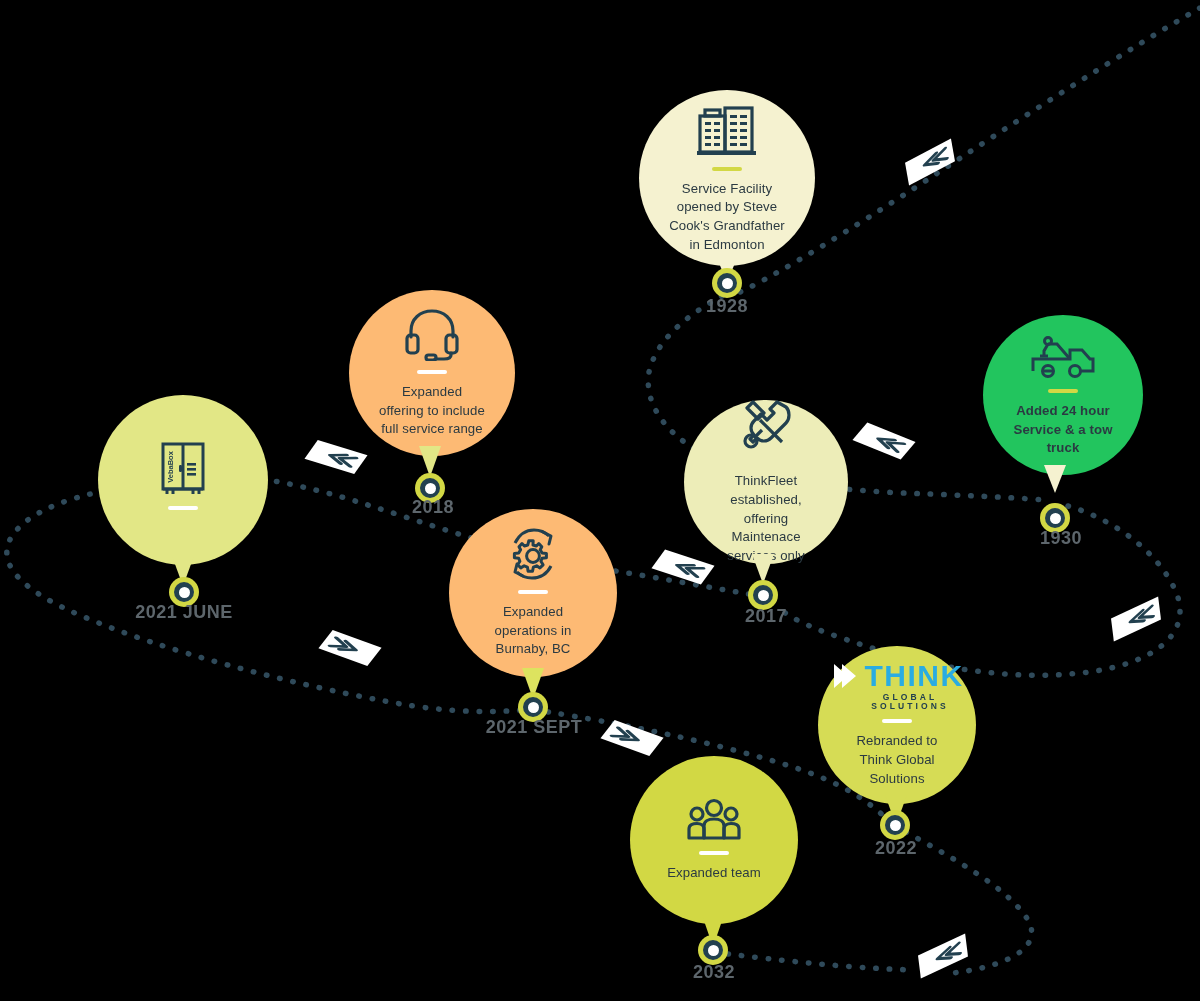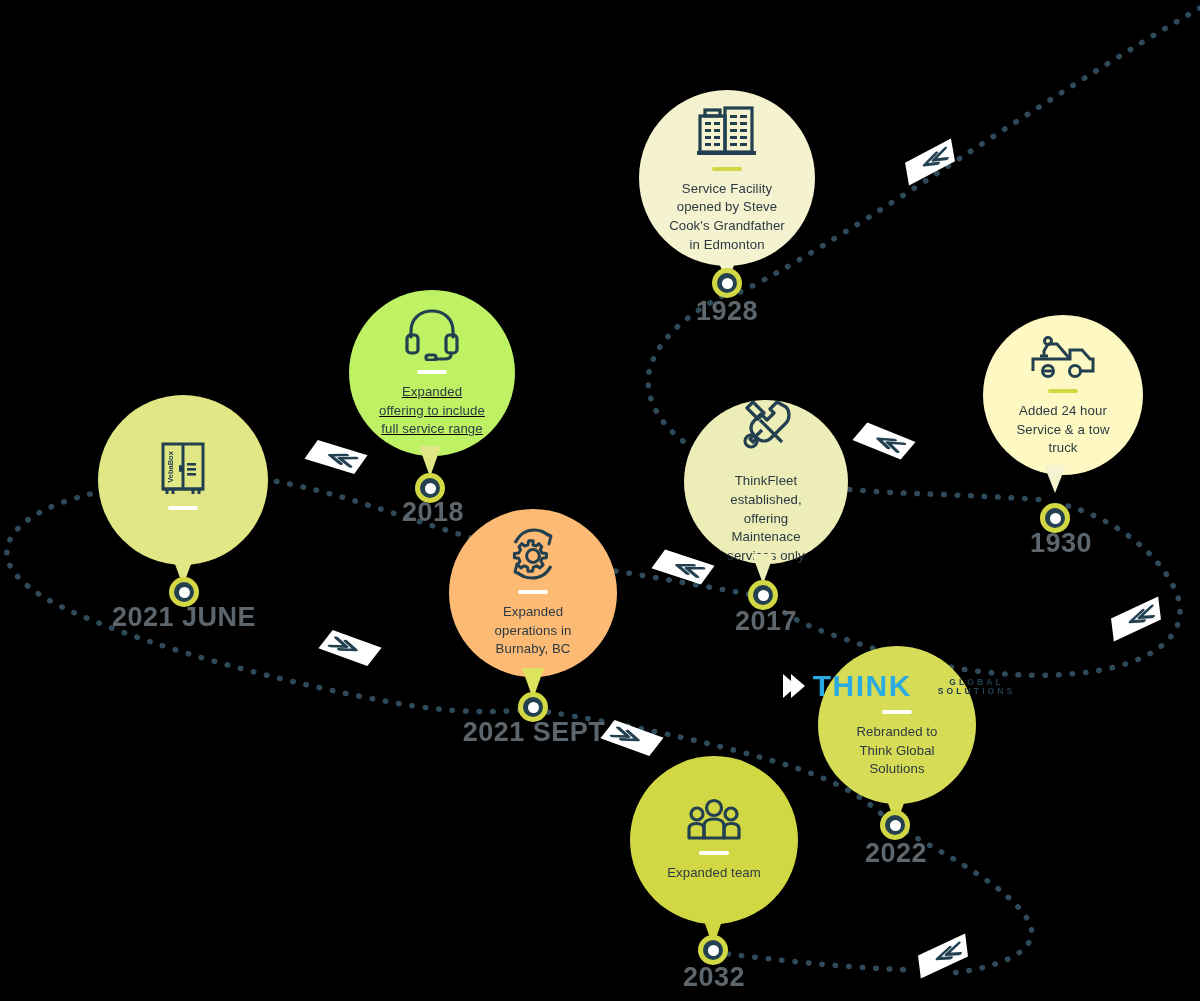--- a/index.html
+++ b/index.html
@@ -88,29 +88,29 @@
     height: 11px;
     background: #ffffff;
     left: -5.5px;
     top: -5.5px;
   }
   .year-label {
     position: absolute;
     color: #5d666c;
     font-family: "Liberation Sans Narrow", "Liberation Sans", sans-serif;
     font-weight: bold;
-    font-size: 27px;
+    font-size: 18px;
     letter-spacing: 0.5px;
     white-space: nowrap;
     transform: translateX(-50%);
     text-align: center;
   }
   .think-logo {
     display: flex;
-    flex-direction: row;
+    flex-direction: column;
     align-items: center;
     line-height: 1;
   }
   .think-row {
     display: flex;
     align-items: center;
   }
   .think-word {
     color: #2aace2;
     font-weight: bold;
@@ -182,21 +182,21 @@
       <span class="bubble-text">Service Facility opened by Steve Cook's Grandfather in Edmonton</span>
     </div>
     <div class="bubble-tail" style="left:-11px;top:78px;border-top:26px solid #f5f2d0;"></div>
     <div class="marker-dot marker-outer" style="top:90px;"></div>
     <div class="marker-dot marker-mid" style="top:95px;"></div>
     <div class="marker-dot marker-inner" style="top:99.5px;"></div>
     <div class="year-label" style="left:0px;top:118px;">1928</div>
   </div>
 
   <div class="node" style="left:1063px;top:395px;">
-    <div class="bubble" style="width:160px;height:160px;left:-80px;top:-80px;background:#fef9c3;">
+    <div class="bubble" style="width:160px;height:160px;left:-80px;top:-80px;background:#22c55e;font-weight:bold;">
       <span class="bubble-icon">
         <svg width="66" height="48" viewBox="0 0 66 48" fill="none" stroke="#22404f" stroke-width="3">
           <circle cx="18" cy="39" r="5.5"></circle>
           <circle cx="45" cy="39" r="5.5"></circle>
           <path d="M3 39 L3 27 L40 27 L40 18 L52 18 L60 27 L63 27 L63 39 L51 39"></path>
           <path d="M12 39 L24 39"></path>
           <path d="M40 27 L27 12 L18 12"></path>
           <path d="M18 12 L14 19 L14 24"></path>
           <circle cx="18" cy="9" r="3.5"></circle>
           <path d="M14 24 L10 24 M14 24 L18 24"></path>
@@ -227,21 +227,21 @@
       <span class="bubble-text">ThinkFleet established, offering Maintenace services only</span>
     </div>
     <div class="bubble-tail" style="left:-14px;top:72px;border-top:30px solid #ededb8;"></div>
     <div class="marker-dot marker-outer" style="top:98px;left:-18px;"></div>
     <div class="marker-dot marker-mid" style="top:103px;left:-13px;"></div>
     <div class="marker-dot marker-inner" style="top:107.5px;left:-8.5px;"></div>
     <div class="year-label" style="left:0px;top:124px;">2017</div>
   </div>
 
   <div class="node" style="left:432px;top:373px;">
-    <div class="bubble" style="width:166px;height:166px;left:-83px;top:-83px;background:#bef264;text-decoration:underline;">
+    <div class="bubble" style="width:166px;height:166px;left:-83px;top:-83px;background:#fdba74;">
       <span class="bubble-icon">
         <svg width="56" height="54" viewBox="0 0 56 54" fill="none" stroke="#22404f" stroke-width="3.2" stroke-linecap="round">
           <path d="M7 30 V24 C7 12 16 4 28 4 C40 4 49 12 49 24 V30"></path>
           <rect x="3" y="28" width="11" height="18" rx="3.5"></rect>
           <rect x="42" y="28" width="11" height="18" rx="3.5"></rect>
           <path d="M47 46 V48 C47 51 44 52 40 52 L31 52"></path>
           <rect x="22" y="48" width="10" height="5" rx="2.5"></rect>
         </svg>
       </span>
       <span class="bubble-rule" style="background:#ffffff;"></span>

